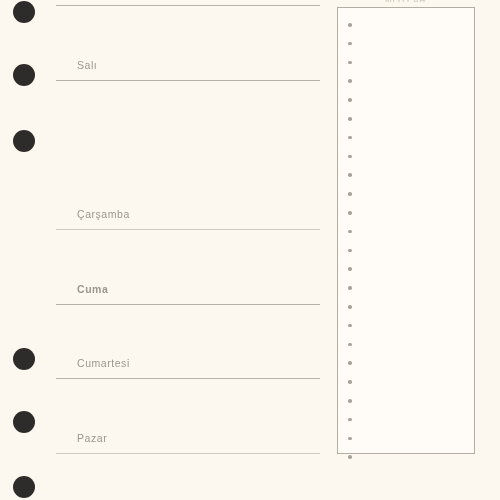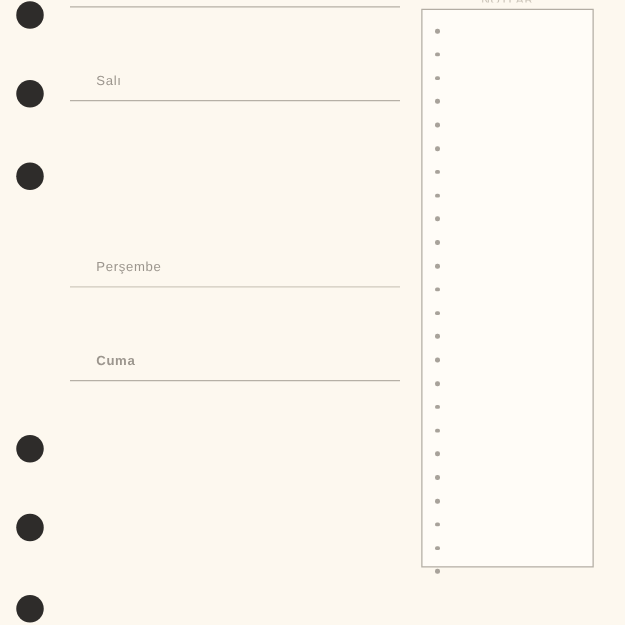--- a/index.html
+++ b/index.html
@@ -136,26 +136,34 @@
 
   <div id="days-column">
       <div class="day-row" style="left: 56px; width: 264px; top: -20px; height: 26px;">
         <div class="day-rule" style="width: 264px;"></div>
       </div>
       <div class="day-row" style="left: 56px; width: 264px; top: 55px; height: 26px;">
         <div class="day-label">Salı</div>
         <div class="day-rule" style="width: 264px;"></div>
       </div>
       <div class="day-row" style="left: 56px; width: 264px; top: 204px; height: 26px;">
-        <div class="day-label">Perşembe</div>
+        <div class="day-label">Çarşamba</div>
         <div class="day-rule faint" style="width: 264px;"></div>
       </div>
       <div class="day-row" style="left: 56px; width: 264px; top: 279px; height: 26px; font-weight: bold;">
         <div class="day-label">Cuma</div>
         <div class="day-rule" style="width: 264px;"></div>
+      </div>
+      <div class="day-row" style="left: 56px; width: 264px; top: 353px; height: 26px;">
+        <div class="day-label">Cumartesi</div>
+        <div class="day-rule" style="width: 264px;"></div>
+      </div>
+      <div class="day-row" style="left: 56px; width: 264px; top: 428px; height: 26px;">
+        <div class="day-label">Pazar</div>
+        <div class="day-rule faint" style="width: 264px;"></div>
       </div>
     </div>
 
   <div id="notes-title" style="left: 337px; width: 138px;">NOTLAR</div>
   <div id="notes-box" style="left: 337px; top: 7px; width: 138px; height: 447px; border-color: rgb(179, 173, 163); background: rgb(255, 252, 247);">
     <div id="notes-bullets">
         <div class="notes-bullet" style="top: 15px; background: rgb(168, 162, 154);"></div>
         <div class="notes-bullet" style="top: 33.8px; background: rgb(168, 162, 154);"></div>
         <div class="notes-bullet" style="top: 52.6px; background: rgb(168, 162, 154);"></div>
         <div class="notes-bullet" style="top: 71.4px; background: rgb(168, 162, 154);"></div>

